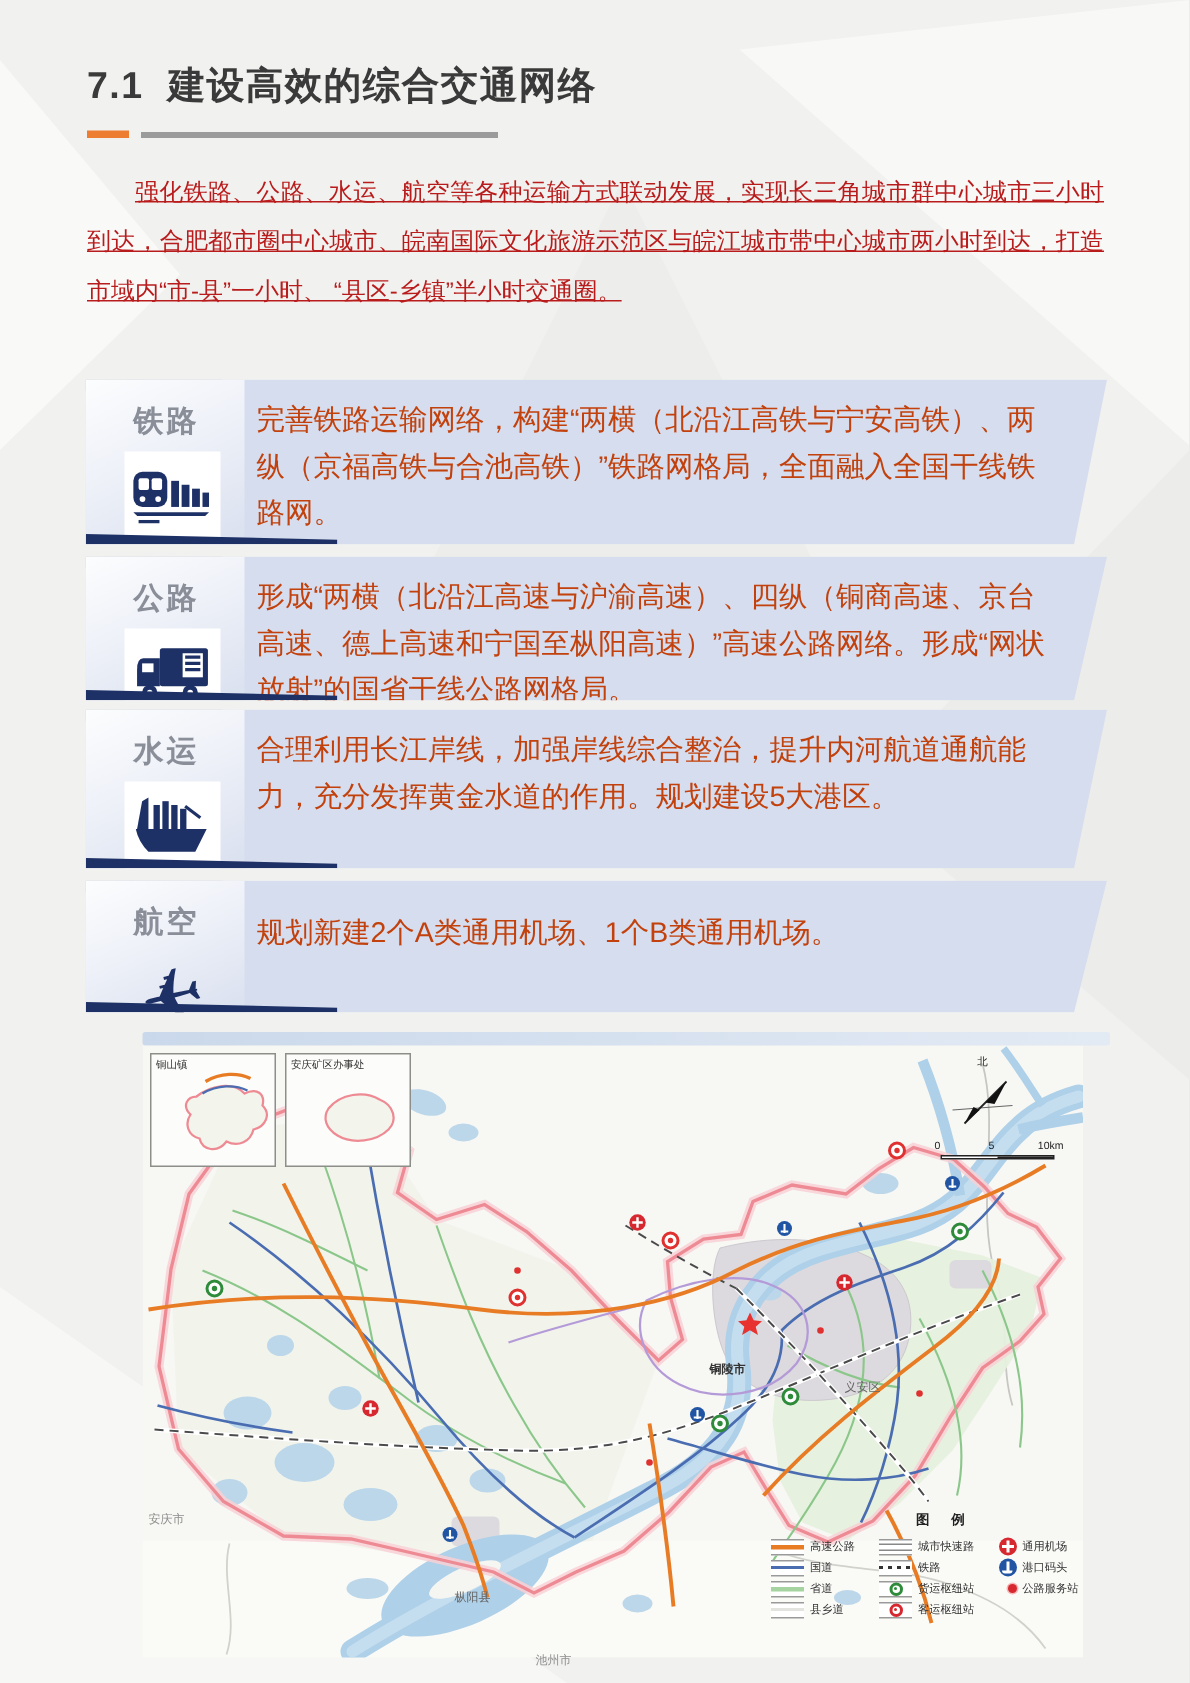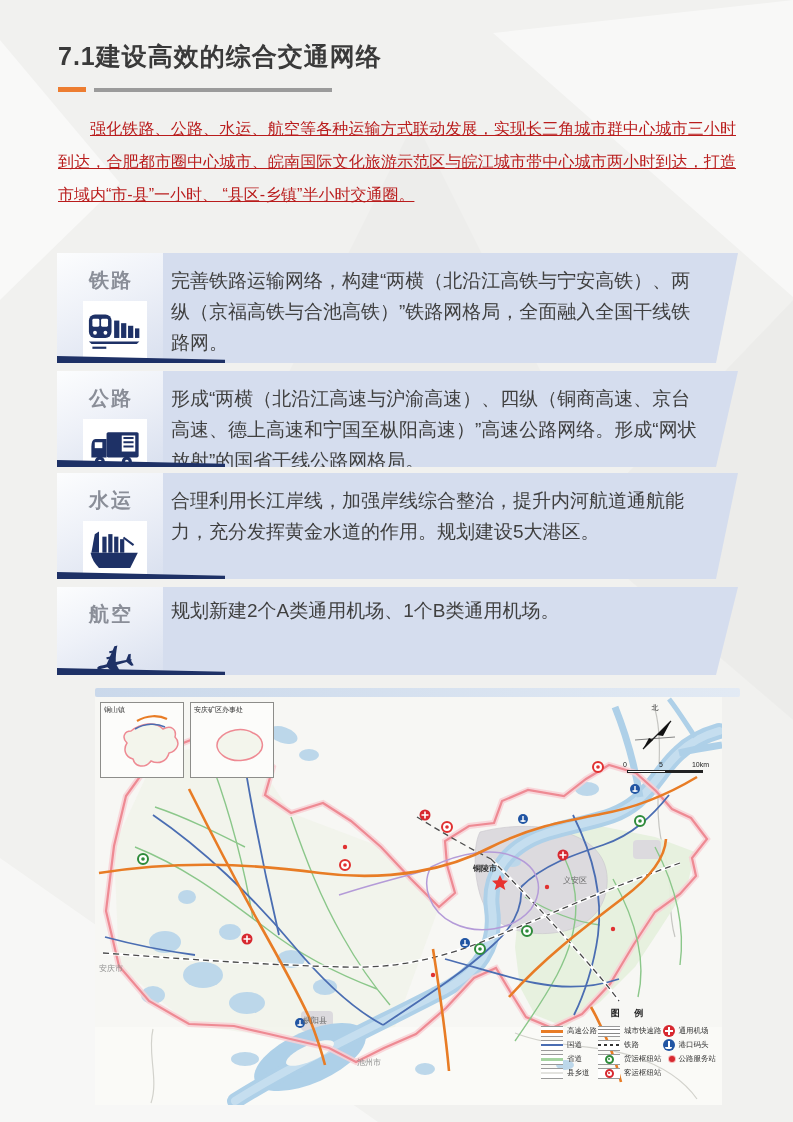--- a/index.html
+++ b/index.html
@@ -8,21 +8,21 @@
   
   .wm{position:absolute;pointer-events:none;}
   .wm1{left:0;top:40px;width:120px;height:260px;background:rgba(255,255,255,.55);clip-path:polygon(0 0,100% 55%,0 100%);}
   .wm2{right:0;top:0;width:300px;height:330px;background:rgba(255,255,255,.5);clip-path:polygon(100% 0,0 10%,100% 90%);}
   .wm3{right:0;top:300px;width:260px;height:420px;background:rgba(0,0,0,.018);clip-path:polygon(100% 0,15% 55%,100% 100%);}
   .wm4{left:0;bottom:0;width:420px;height:330px;background:rgba(255,255,255,.45);clip-path:polygon(0 100%,0 20%,90% 100%);}
   .wm5{left:250px;top:120px;width:330px;height:330px;background:rgba(0,0,0,.015);clip-path:polygon(50% 0,100% 100%,0 100%);}
 
   
   .header{position:absolute;left:58px;top:40px;}
-  .title-row{display:flex;align-items:baseline;gap:0;}
+  .title-row{display:flex;align-items:baseline;gap:16px;}
   .sec-num,.page-title{font-size:25px;font-weight:bold;color:#3a3a3a;letter-spacing:1px;}
   .rules{position:absolute;left:0;top:47px;width:680px;height:6px;}
   .rule-orange{position:absolute;left:0;top:0;width:28px;height:5px;background:#ed7d31;}
   .rule-gray{position:absolute;left:36px;top:1px;width:238px;height:4px;background:#9b9b9b;}
 
   
   .intro{position:absolute;left:58px;top:112px;width:678px;font-size:16px;line-height:33px;
          color:#b91c1c;text-indent:2em;text-align:justify;margin:0;text-decoration:underline;}
 
   
@@ -38,49 +38,49 @@
   .card::after{content:'';position:absolute;left:0;bottom:0;width:168px;height:10px;background:#1e3166;
         clip-path:polygon(0 30%,100% 68%,100% 100%,0 100%);}
   .card-left{flex:none;width:106px;box-sizing:border-box;padding:14px 0 0 32px;position:relative;
         background:linear-gradient(155deg,#fcfdfe 0%,#eef1f8 45%,#d9e0ef 100%);}
   .card-title{font-size:20px;font-weight:bold;color:#8a8e98;letter-spacing:2px;}
   .icon-chip{width:64px;height:60px;background:#ffffff;margin:7px 0 0 -6px;display:flex;align-items:center;justify-content:center;}
   .icon-chip.bare{background:transparent;}
   .icon-chip svg{display:block;}
   .plane-glyph{font-size:50px;line-height:1;color:#1e3166;transform:scaleX(-1) rotate(14deg);
         font-family:"DejaVu Sans",sans-serif;}
-  .card-body{flex:1;box-sizing:border-box;padding:12px 30px 8px 8px;font-size:19px;line-height:31px;color:#404040;}
-  .card:nth-child(4) .card-body{padding-top:8px;}
+  .card-body{flex:1;box-sizing:border-box;padding:12px 30px 8px 8px;font-size:19px;line-height:31px;color:#c2410c;}
+  .card:nth-child(4) .card-body{padding-top:20px;}
 
   
   .band{position:absolute;left:95px;top:688px;width:645px;height:9px;border-radius:2px;
         background:linear-gradient(90deg,#c3d4ea,#e0e9f5);opacity:.85;}
 
   
   .map{position:absolute;left:95px;top:697px;width:627px;height:408px;}
   .map svg.base{position:absolute;left:0;top:0;}
   .inset{position:absolute;top:5px;width:84px;height:76px;background:#fcfcfa;border:1px solid #8d8d8a;box-sizing:border-box;}
   .inset1{left:5px;} .inset2{left:95px;}
   .inset-label{position:absolute;left:3px;top:2px;font-size:7px;color:#333;z-index:2;}
   .compass{position:absolute;left:538px;top:6px;width:44px;height:56px;text-align:center;}
   .compass .n{font-size:7px;color:#222;display:block;}
   .scalebar{position:absolute;left:528px;top:64px;width:86px;height:16px;font-size:7px;color:#222;}
   .scalebar .bar{position:absolute;left:4px;top:9px;width:76px;height:3px;border:1px solid #222;box-sizing:border-box;background:#fff;}
   .scalebar .bar i{position:absolute;right:0;top:0;bottom:0;width:50%;background:#222;}
   .scalebar .t0{position:absolute;left:0;top:0;} .scalebar .t5{position:absolute;left:36px;top:0;}
   .scalebar .t10{position:absolute;right:0;top:0;}
 
-  .maplabel{position:absolute;font-size:8px;color:#666;white-space:nowrap;}
+  .maplabel{position:absolute;font-size:8px;color:#666;white-space:nowrap;margin-top:44px;}
   .maplabel.city{color:#333;font-weight:bold;}
   .maplabel.outside{color:#8f8f8f;}
 
   
   .legend{position:absolute;left:446px;top:310px;width:178px;}
   .legend-title{text-align:center;font-size:9px;font-weight:bold;letter-spacing:6px;color:#222;margin-bottom:4px;}
-  .legend-grid{display:flex;gap:1px;}
+  .legend-grid{display:flex;gap:16px;justify-content:flex-end;}
   .lg-col{display:flex;flex-direction:column;}
   .lg-item{display:flex;align-items:center;gap:4px;height:14px;}
   .lg-label{font-size:7.5px;color:#333;white-space:nowrap;}
   .sw{width:22px;height:11px;flex:none;background:#fff;border-top:1px solid #9a9a9a;border-bottom:1px solid #9a9a9a;
       box-sizing:border-box;display:flex;align-items:center;justify-content:center;}
   .sw i{display:block;width:100%;}
   .sw-exp i{height:3px;background:#e87c25;}
   .sw-nat i{height:2px;background:#4a6db2;}
   .sw-prov i{height:3px;background:#a5d4a0;}
   .sw-county i{height:2px;background:#e3e3df;}

